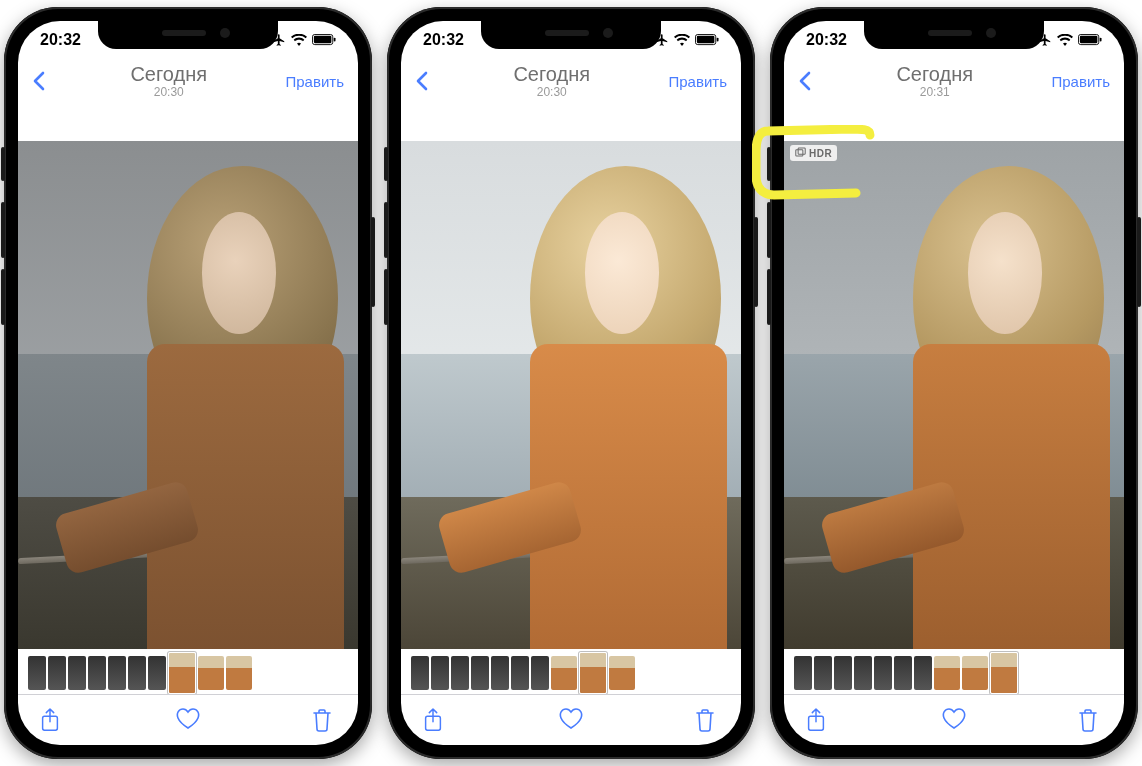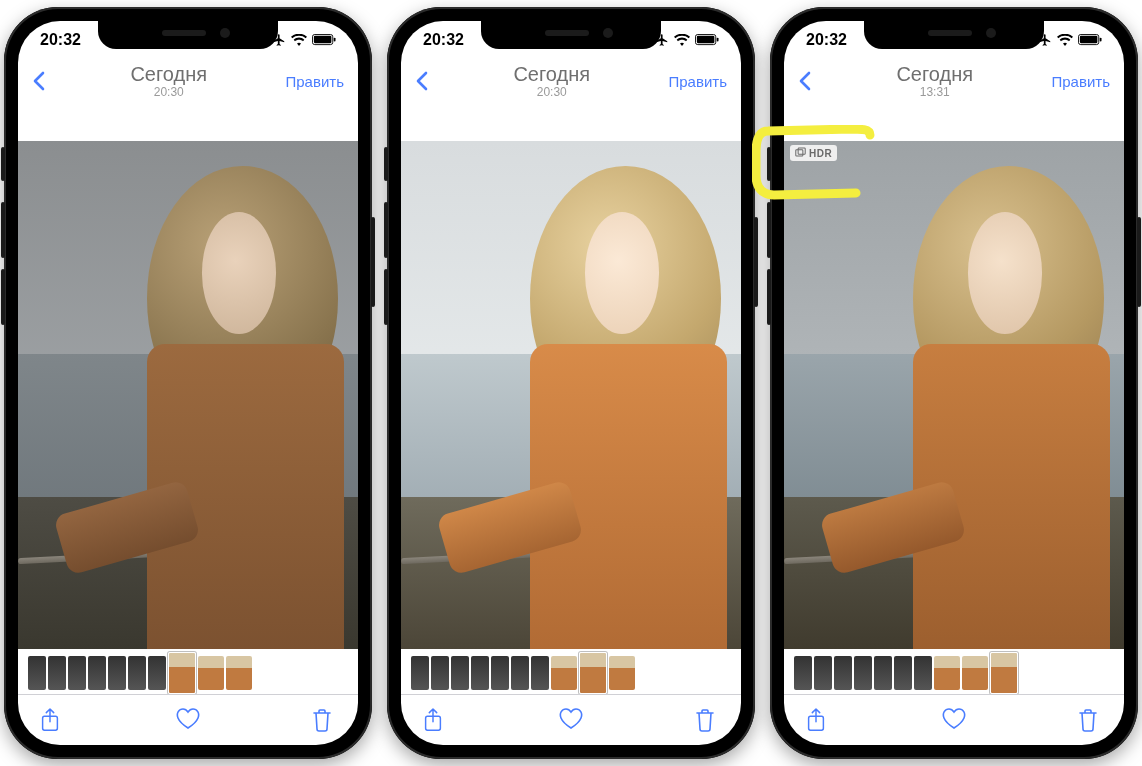--- a/index.html
+++ b/index.html
@@ -293,21 +293,21 @@
             </span>
         </span>
       </div>
 
       <div class="nav">
         <span class="back"><svg width="14" height="20" viewBox="0 0 12 20" fill="none" stroke="#4a7dff" stroke-width="2.6" stroke-linecap="round" stroke-linejoin="round">
               <polyline points="10,2 2,10 10,18"></polyline>
             </svg></span>
         <span class="title">
           <span class="t1">Сегодня</span>
-          <span class="t2">13:31</span>
+          <span class="t2">20:31</span>
         </span>
         <span class="edit">Править</span>
       </div>
 
       <div class="photo-area">
         <div class="photo scene v-hdr">
           <div class="sky"></div>
             <div class="sea"></div>
             <div class="cliff"></div>
             <div class="rail"></div>

